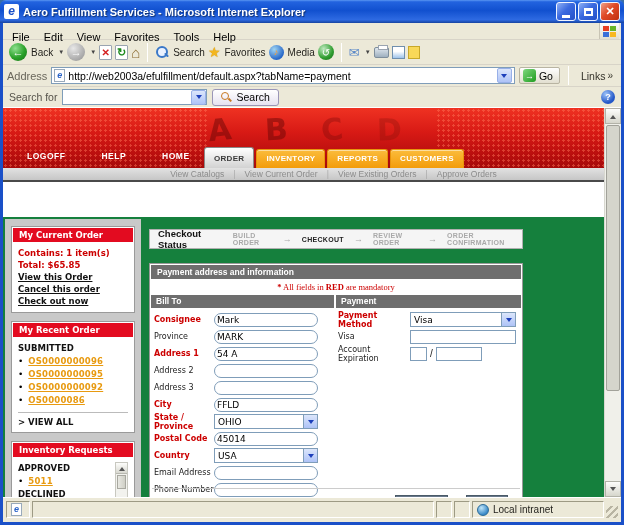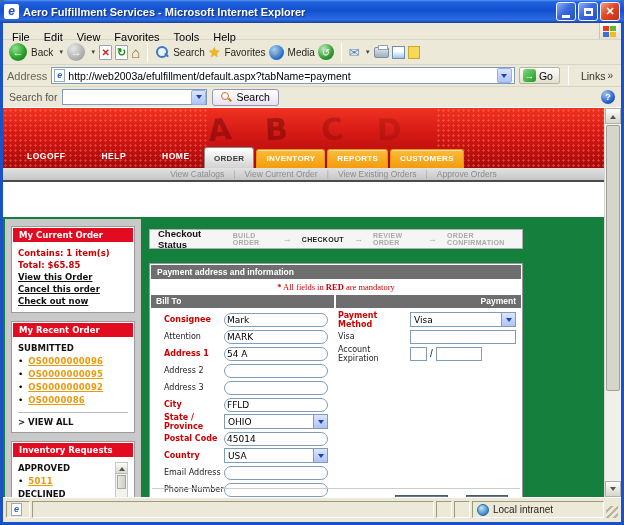--- a/index.html
+++ b/index.html
@@ -187,23 +187,23 @@
 
   .payment-box { margin-top:14px; border:1px solid #999; height:258px; position:relative; background:#fff; }
   .pay-header { background:var(--panel-gray,#6e6e6e); color:#fff; font-weight:bold; font-size:8.5px;
     padding:2px 6px; margin:1px; }
   .mandatory { text-align:center; font-size:8.5px; color:var(--required-red,#c00); padding:2px 0 3px;font-family:Liberation Serif, serif; }
   .mandatory b { font-weight:bold; }
   .col-headers { position:relative; height:13px; margin:0 1px; }
   .colhead { position:absolute; top:0; height:13px; background:var(--panel-gray,#6e6e6e);
     color:#fff; font-weight:bold; font-size:8.5px; padding:1px 5px; }
   .colhead.bill { left:0; width:183px; }
-  .colhead.pay { left:185px; right:0;text-align:right; }
-
-  .bill-col { position:absolute; left:12px; top:47px; width:182px; }
+  .colhead.pay { left:185px; right:0; }
+
+  .bill-col { position:absolute; left:2px; top:47px; width:182px; }
   .pay-col  { position:absolute; left:186px; top:47px; right:2px; }
   .form-row { display:flex; align-items:center; height:17px; }
   .flabel { flex:none; font-size:8px; color:#222; font-family:"DejaVu Sans",sans-serif; }
   .bill-col .flabel { width:62px; padding-left:2px; }
   .pay-col  .flabel { width:74px; padding-left:2px; }
   .flabel.req { color:var(--required-red,#c00); font-weight:bold; }
   .finput { height:14px; border:1px solid #7f9db9; font-size:9px; padding:0 2px;
     font-family:"DejaVu Sans",sans-serif; color:#000; background:#fff; }
   .bill-col .finput { width:104px;border-radius:7px; }
   .pay-col  .finput { width:106px; }
@@ -485,21 +485,21 @@
               <div class="col-headers">
                 <span class="colhead bill">Bill To</span>
                 <span class="colhead pay">Payment</span>
               </div>
               <div class="bill-col" id="bill-rows">
                   <div class="form-row">
                     <span class="flabel req">Consignee</span>
                     <input class="finput" value="Mark" style="">
                   </div>
                   <div class="form-row">
-                    <span class="flabel">Attention</span>
+                    <span class="flabel">Province</span>
                     <input class="finput" value="MARK" style="">
                   </div>
                   <div class="form-row">
                     <span class="flabel req">Address 1</span>
                     <input class="finput" value="54 A" style="">
                   </div>
                   <div class="form-row">
                     <span class="flabel">Address 2</span>
                     <input class="finput" style="">
                   </div>

